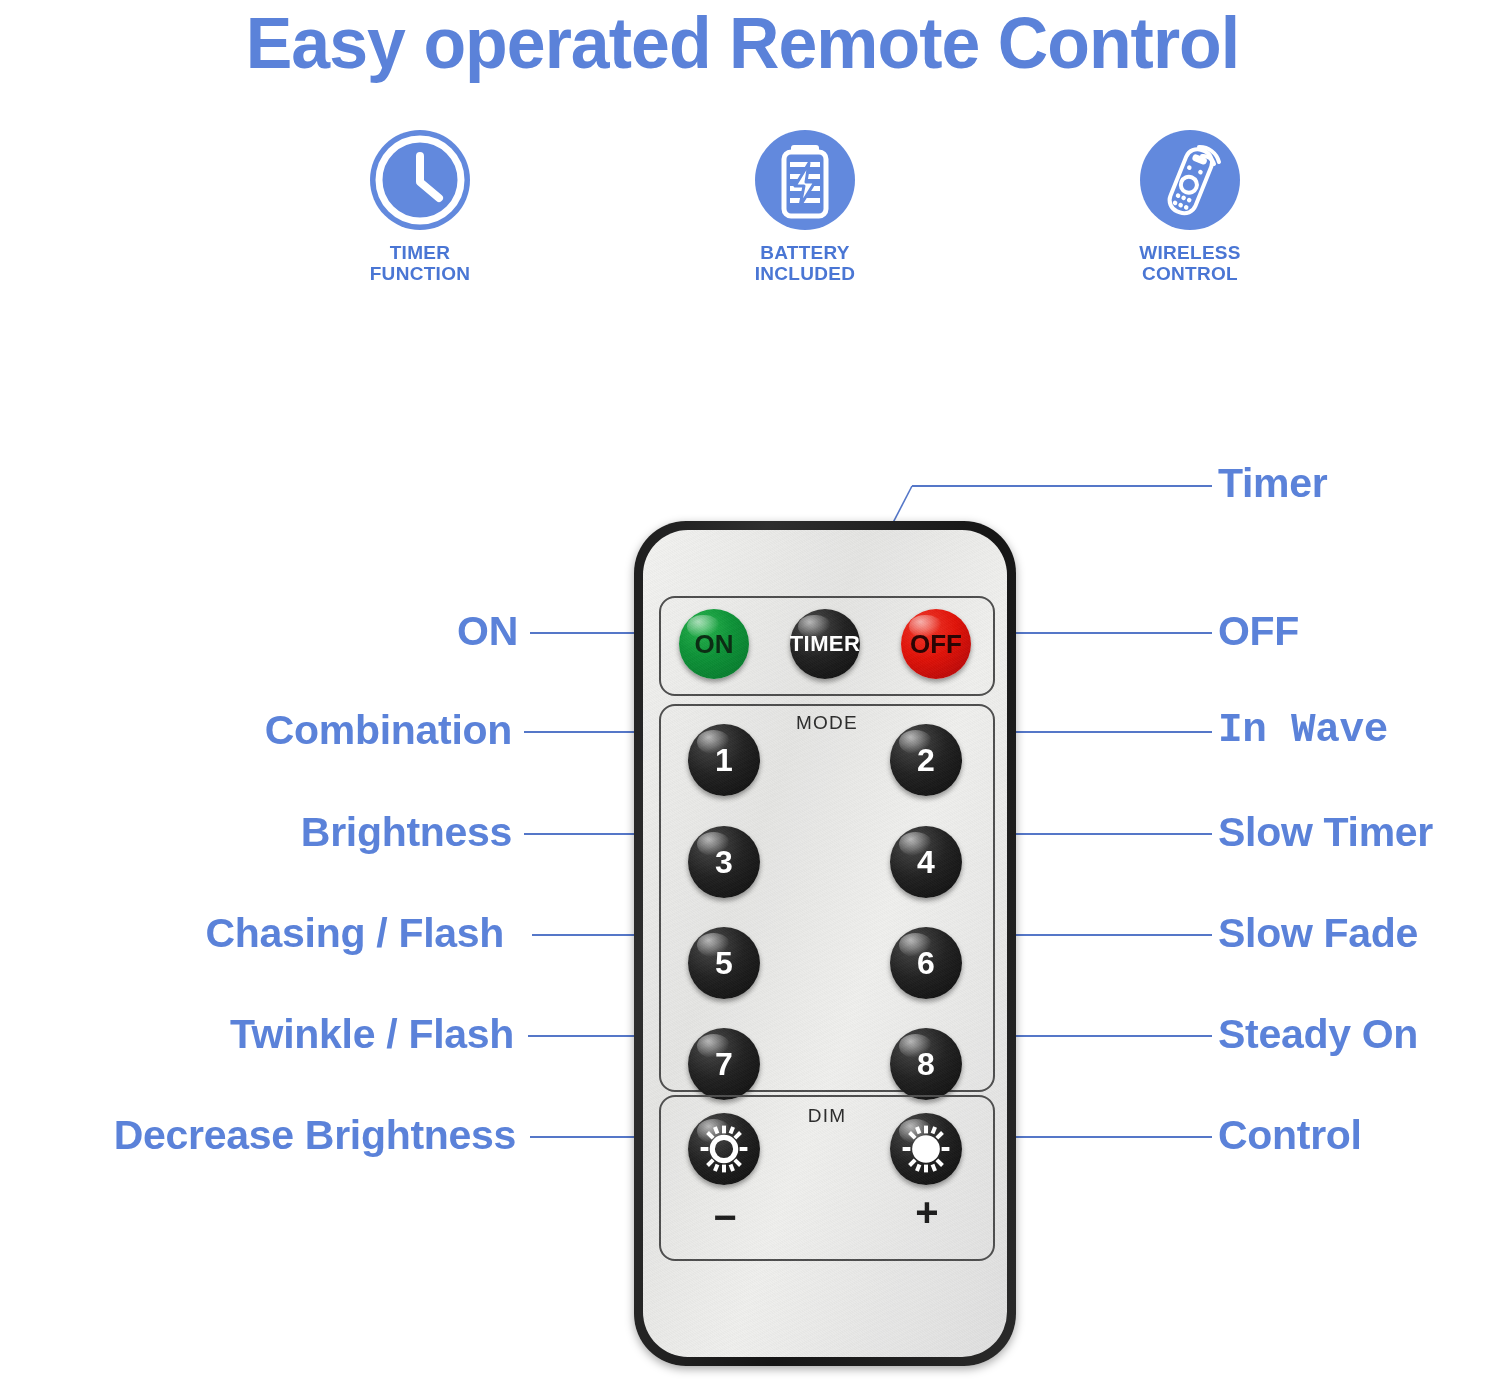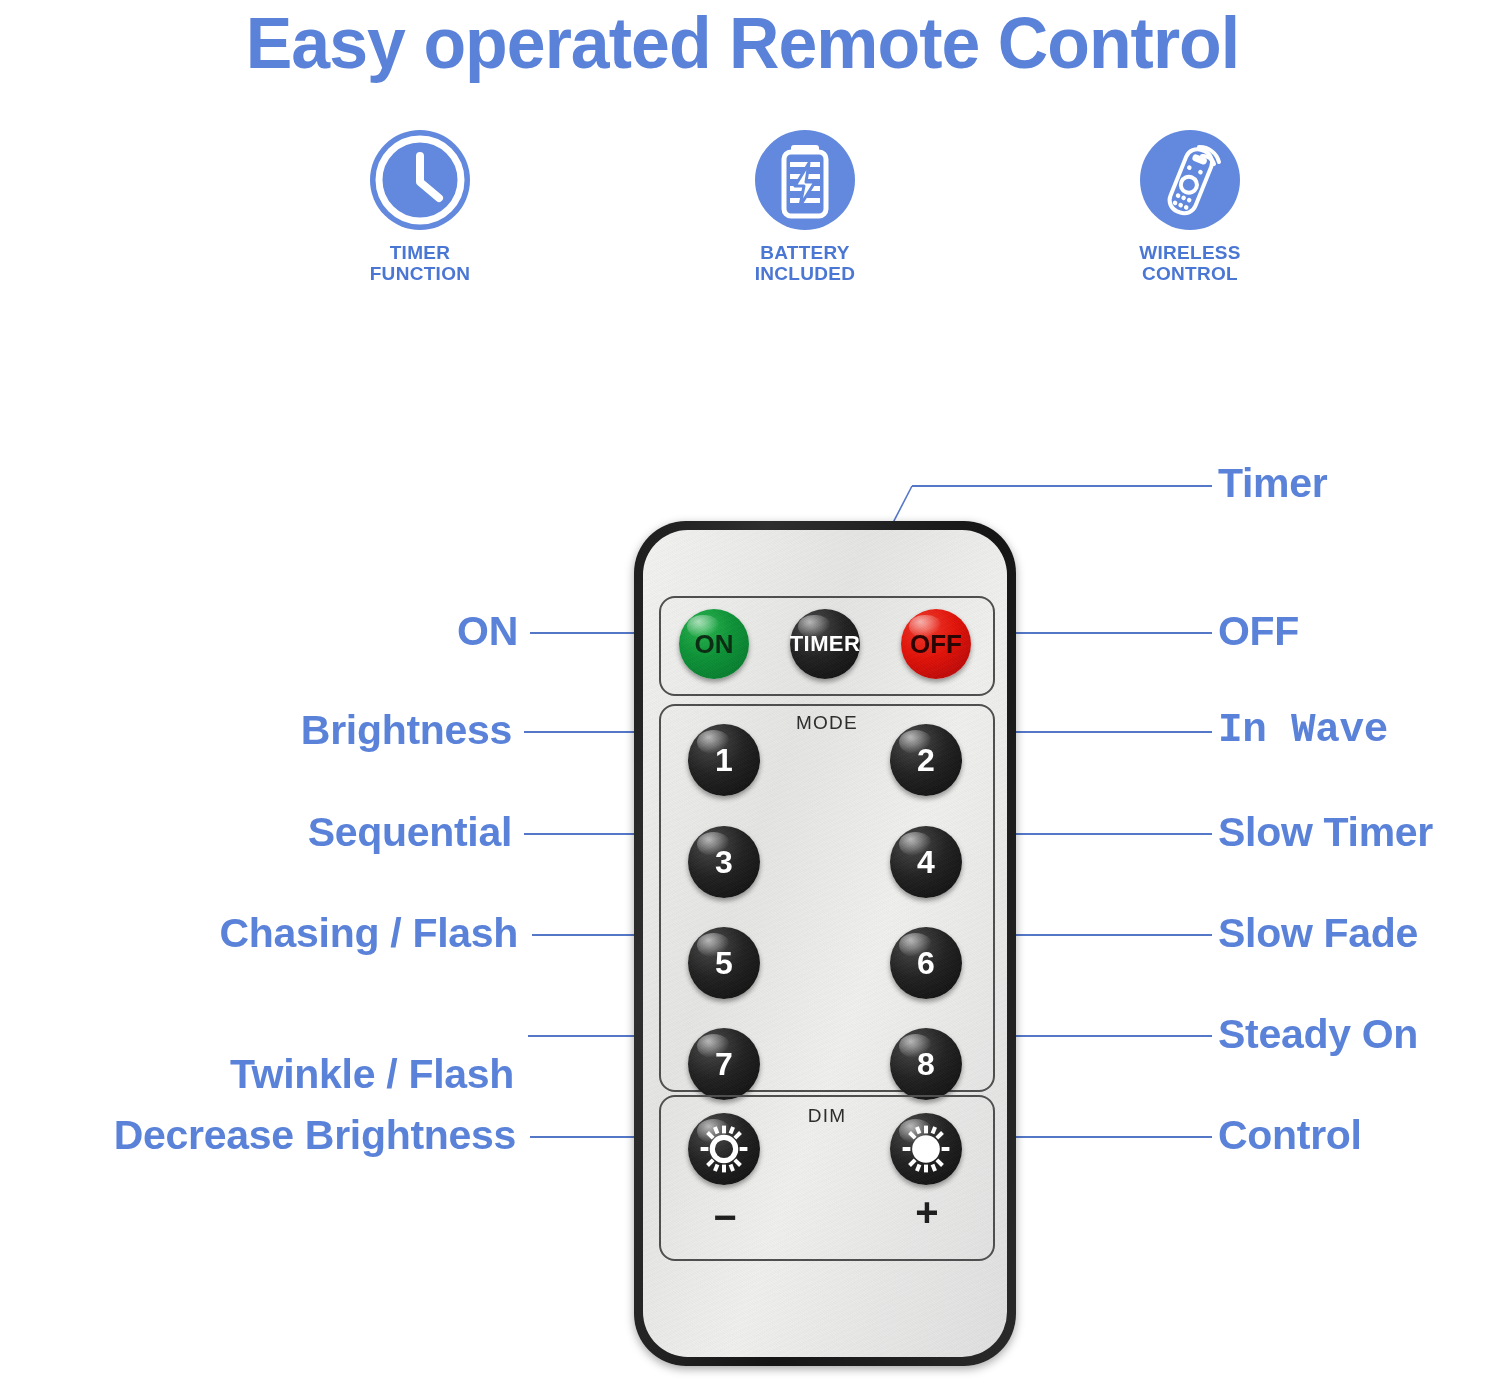--- a/index.html
+++ b/index.html
@@ -293,24 +293,24 @@
       </span>
     </div>
 
     <div class="sign" style="left:52px;top:667px;width:60px;">−</div>
     <div class="sign" style="left:254px;top:662px;width:60px;">+</div>
 
   </div>
 </div>
 
 <div class="callout left" style="left:18px;top:611px;width:500px;">ON</div>
-<div class="callout left" style="left:12px;top:710px;width:500px;">Brightness</div>
-<div class="callout left" style="left:12px;top:812px;width:500px;">Sequential</div>
-<div class="callout left" style="left:18px;top:913px;width:500px;">Chasing / Flash</div>
-<div class="callout left" style="left:14px;top:1014px;width:500px;margin-top:40px;">Twinkle / Flash</div>
+<div class="callout left" style="left:12px;top:710px;width:500px;">Combination</div>
+<div class="callout left" style="left:12px;top:812px;width:500px;">Brightness</div>
+<div class="callout left" style="left:4px;top:913px;width:500px;">Chasing / Flash</div>
+<div class="callout left" style="left:14px;top:1014px;width:500px;">Twinkle / Flash</div>
 <div class="callout left" style="left:16px;top:1115px;width:500px;">Decrease Brightness</div>
 
 <div class="callout right" style="left:1218px;top:463px;">Timer</div>
 <div class="callout right" style="left:1218px;top:611px;">OFF</div>
 <div class="callout right" style="left:1218px;top:710px;font-family:Liberation Mono, monospace;">In Wave</div>
 <div class="callout right" style="left:1218px;top:812px;">Slow Timer</div>
 <div class="callout right" style="left:1218px;top:913px;">Slow Fade</div>
 <div class="callout right" style="left:1218px;top:1014px;">Steady On</div>
 <div class="callout right" style="left:1218px;top:1115px;">Control</div>
 

